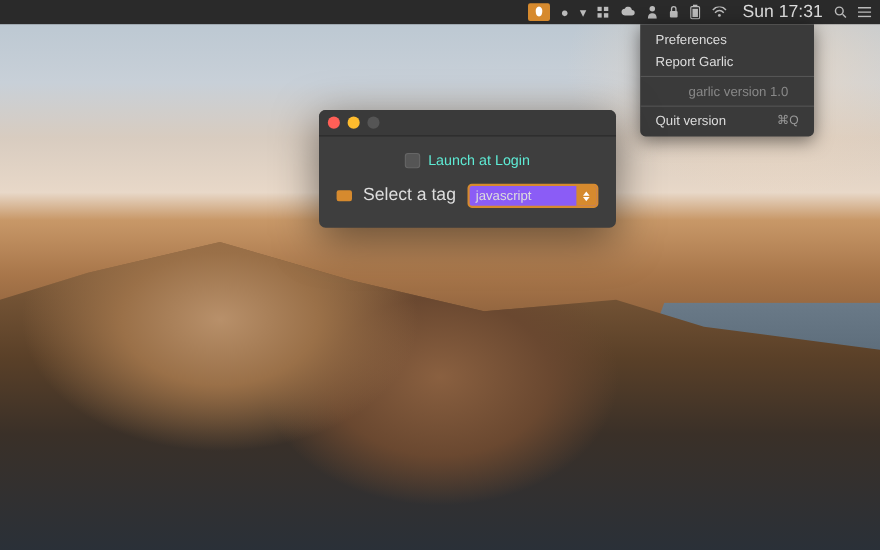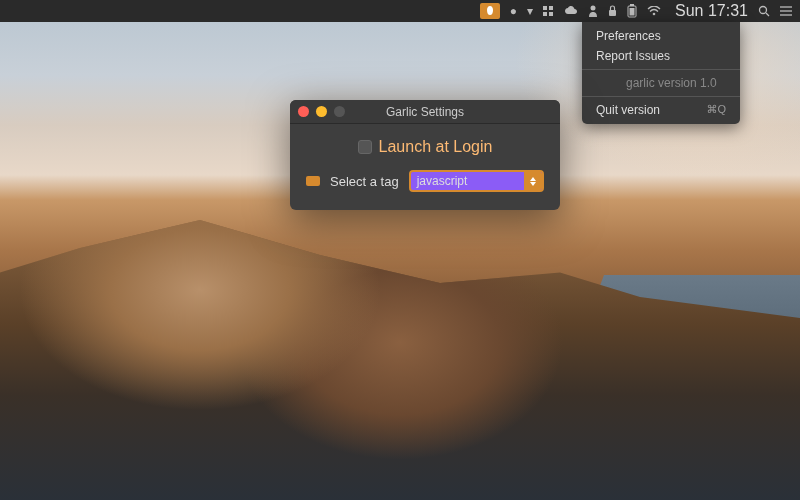--- a/index.html
+++ b/index.html
@@ -70,25 +70,25 @@
     .traffic-light { width: 11px; height: 11px; border-radius: 50%; cursor: pointer; }
     .traffic-light.close { background: #ff5f57; }
     .traffic-light.min { background: #febc2e; }
     .traffic-light.max { background: #555; }
     .window-title { position: absolute; left: 0; right: 0; text-align: center; color: #ccc; font-size: 12px; pointer-events: none; }
     
     .window-body { padding: 14px 16px 18px; }
     
     .checkbox-row { display: flex; align-items: center; justify-content: center; gap: 7px; margin-bottom: 14px; }
     .checkbox { width: 14px; height: 14px; background: #555; border: 1px solid #666; border-radius: 3px; cursor: pointer; }
-    .checkbox-label { color: #fdba74; font-size: 16px; }
+    .checkbox-label { color: #5eead4; font-size: 13px; }
     
     .select-row { display: flex; align-items: center; gap: 10px; }
     .tag-icon { width: 14px; height: 10px; background: #d68a2e; border-radius: 2px; flex-shrink: 0; }
-    .select-label { color: #ddd; font-size: 13px; white-space: nowrap; }
+    .select-label { color: #ddd; font-size: 16px; white-space: nowrap; }
     .select-box {
       flex: 1; height: 22px; background: #8b5cf6; border: 2px solid #d68a2e;
       border-radius: 4px; display: flex; align-items: center; padding: 0 6px;
       color: #ddd; font-size: 12px; cursor: pointer; position: relative;
     }
     .select-arrows {
       position: absolute; right: 0; top: 0; bottom: 0; width: 18px;
       background: #d68a2e; display: flex; flex-direction: column;
       align-items: center; justify-content: center; border-radius: 0 2px 2px 0;
     }
@@ -162,38 +162,37 @@
       <svg width="12" height="10" viewBox="0 0 12 10">
           <line x1="0" y1="1" x2="12" y2="1" stroke="#bbb" stroke-width="1.3"></line>
           <line x1="0" y1="5" x2="12" y2="5" stroke="#bbb" stroke-width="1.3"></line>
           <line x1="0" y1="9" x2="12" y2="9" stroke="#bbb" stroke-width="1.3"></line>
         </svg>
     </span>
   </div>
 
   <div class="status-dropdown">
     <div class="dropdown-item">Preferences</div>
-    <div class="dropdown-item">Report Issues</div>
+    <div class="dropdown-item">Report Garlic</div>
     <div class="dropdown-sep"></div>
     <div class="dropdown-item disabled">garlic version 1.0</div>
     <div class="dropdown-sep"></div>
     <div class="dropdown-item">
       <span>Quit version</span>
       <span class="dropdown-shortcut">⌘Q</span>
     </div>
   </div>
 
   <div class="settings-window">
     <div class="titlebar">
       <div class="traffic-lights">
         <div class="traffic-light close"></div>
         <div class="traffic-light min"></div>
         <div class="traffic-light max"></div>
       </div>
-      <div class="window-title">Garlic Settings</div>
     </div>
     <div class="window-body">
       <div class="checkbox-row">
         <div class="checkbox"></div>
         <span class="checkbox-label">Launch at Login</span>
       </div>
       <div class="select-row">
         <div class="tag-icon"></div>
         <span class="select-label">Select a tag</span>
         <div class="select-box">

